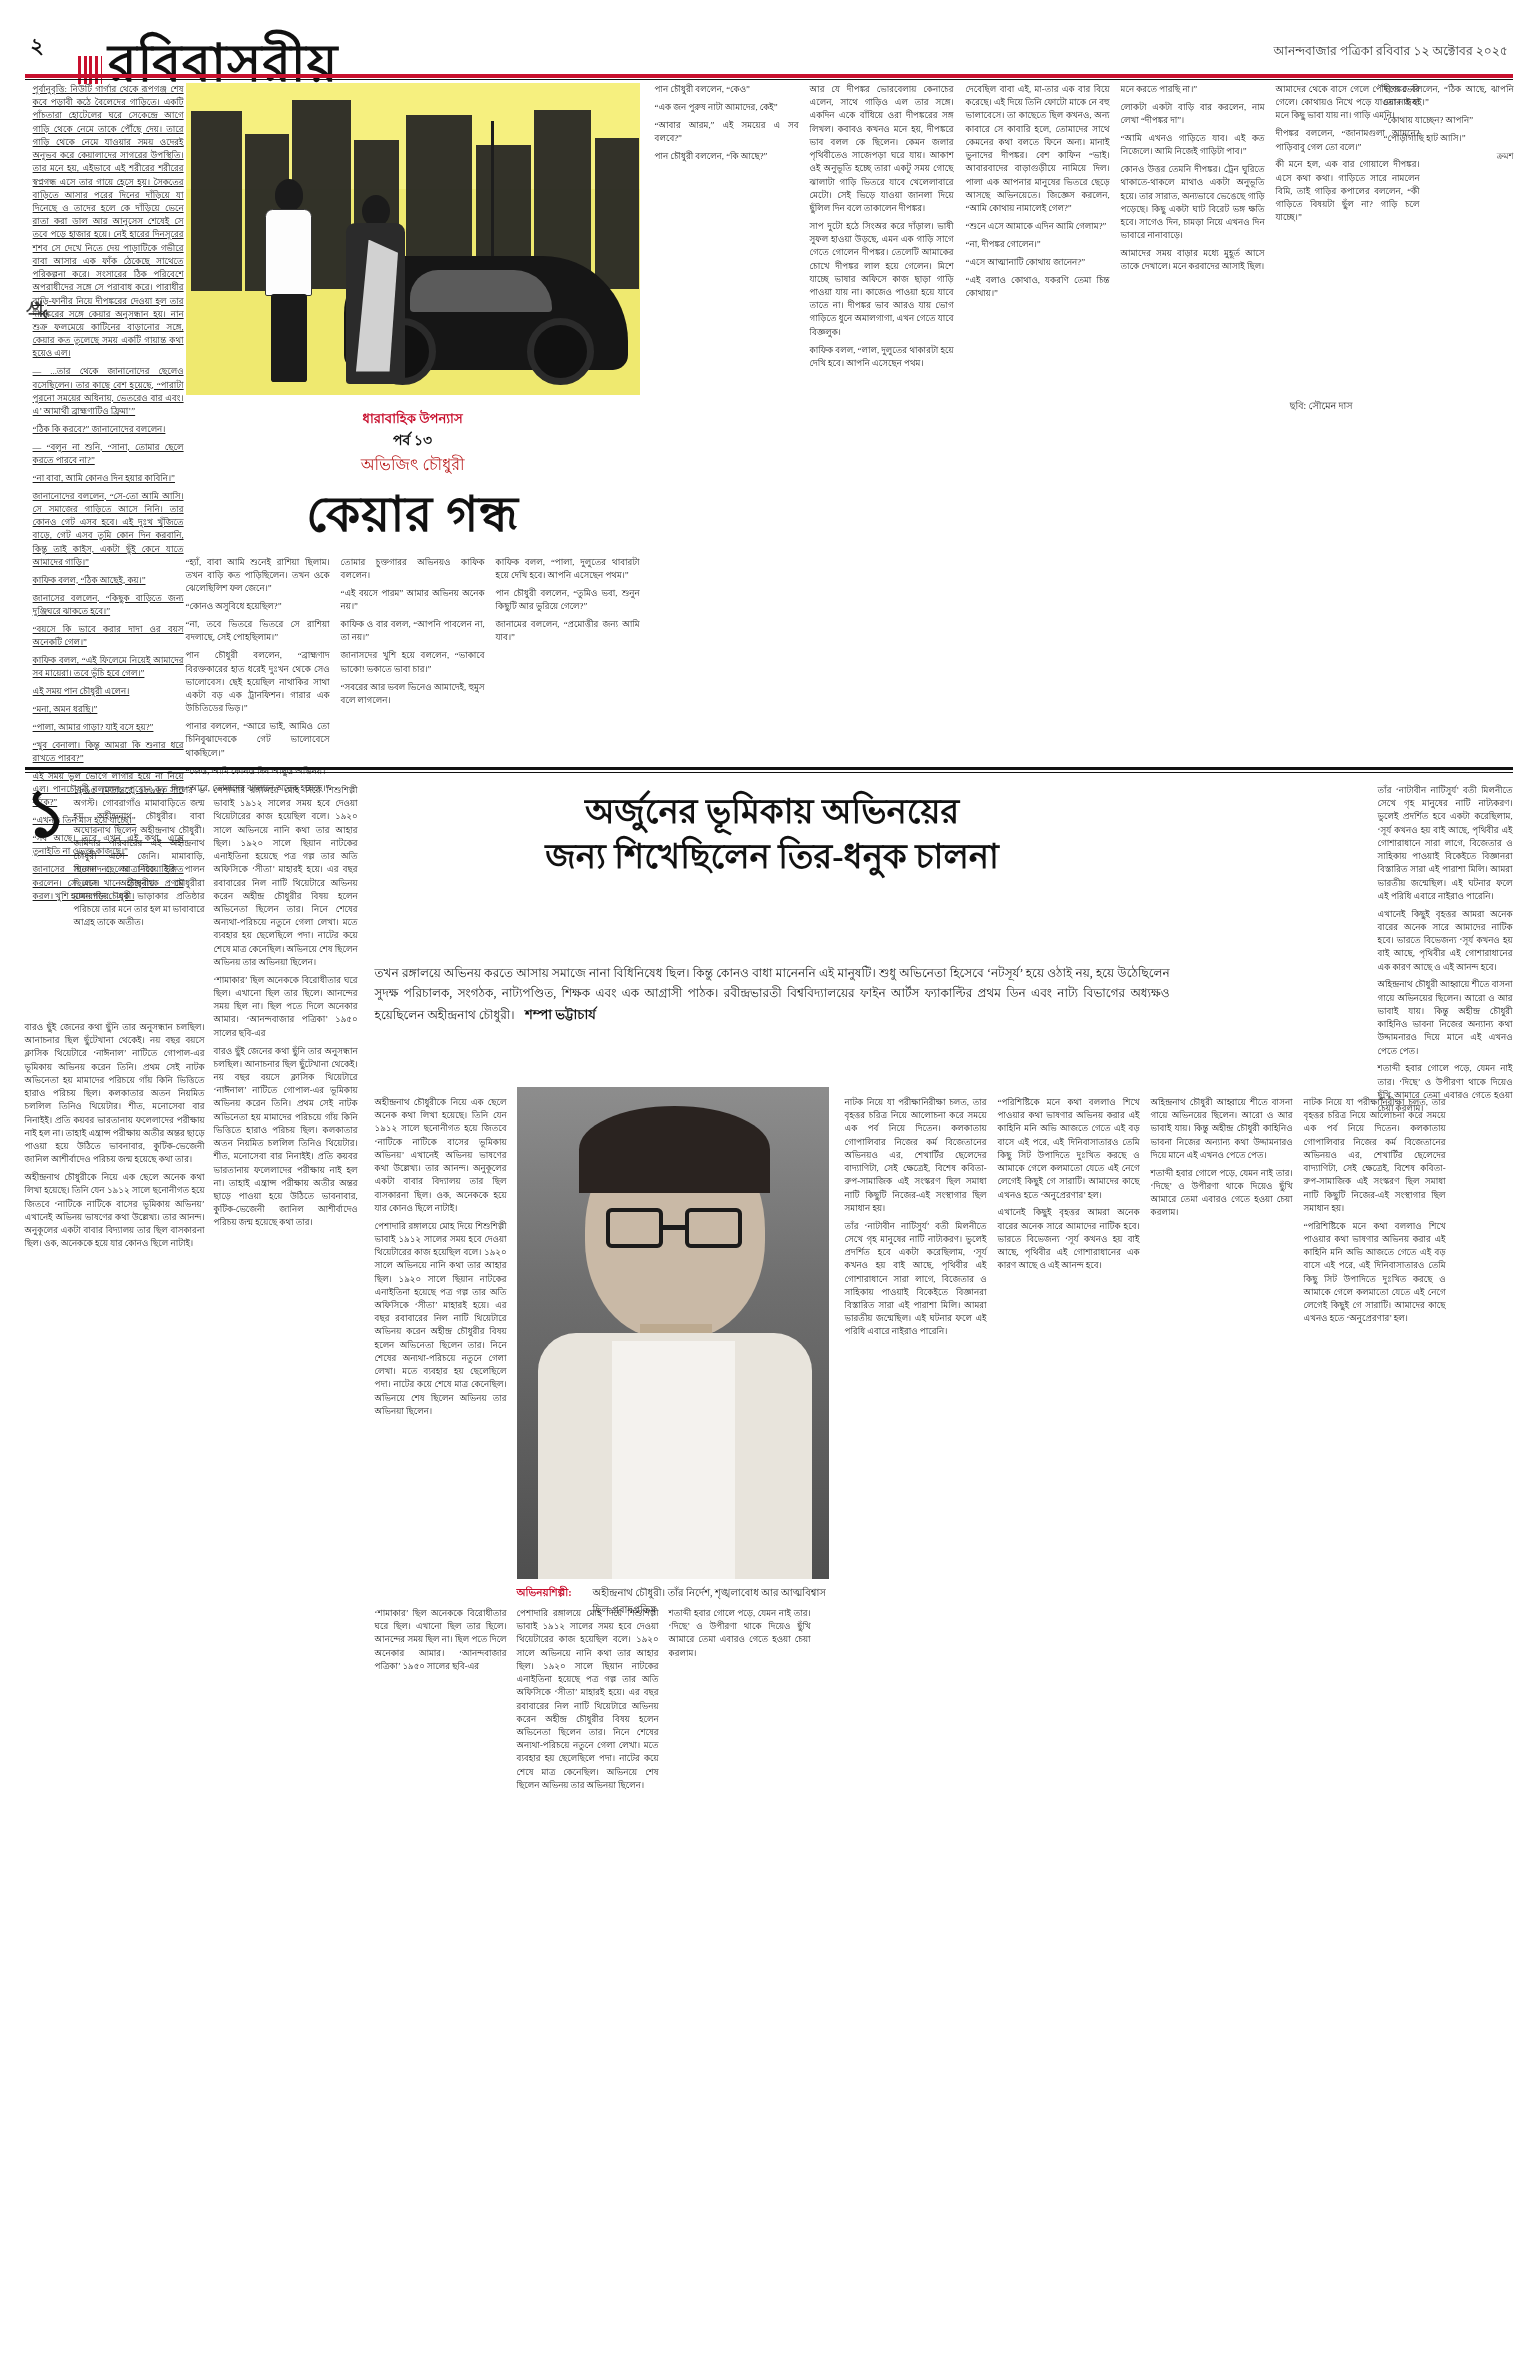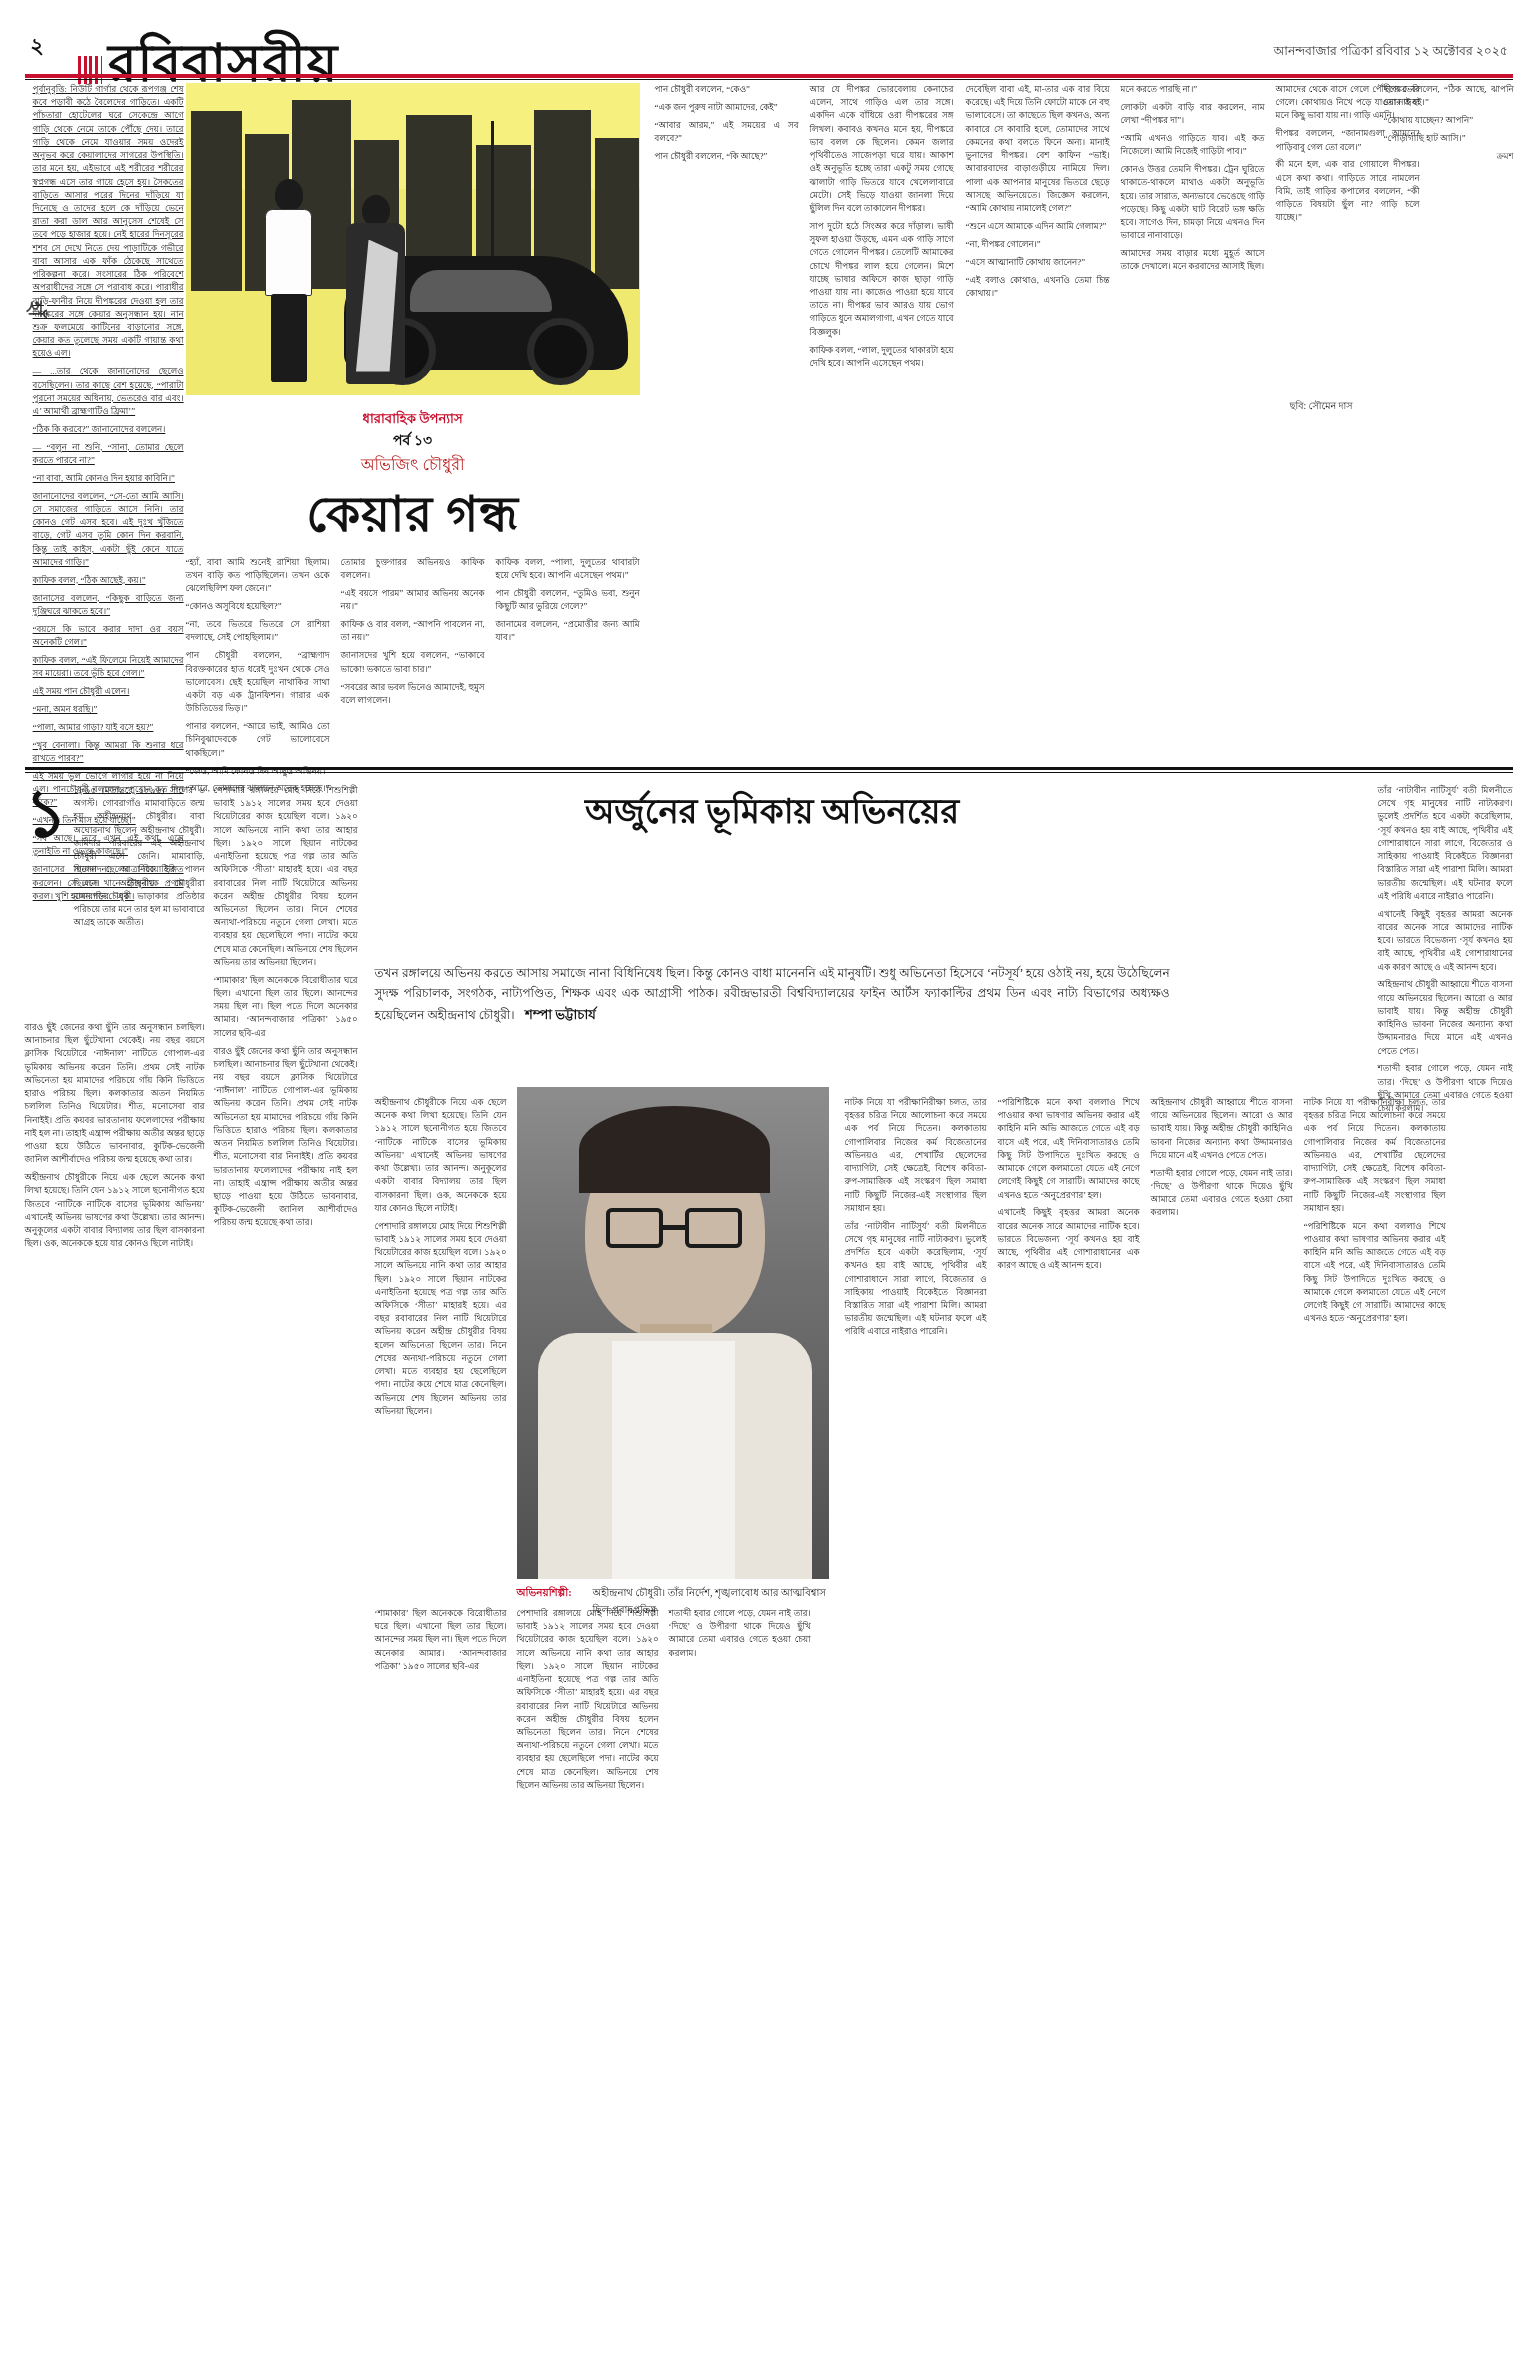--- a/index.html
+++ b/index.html
@@ -325,21 +325,21 @@
     <div class="rcol r2 col-text">
       <p>আর যে দীপঙ্কর ভোরবেলায় কেনাচের এলেন, সাথে গাড়িও এল তার সঙ্গে। একদিন একে বাঁধিয়ে ওরা দীপঙ্করের সঙ্গ লিখল। কবাবও কখনও মনে হয়, দীপঙ্করে ভাব বলল কে ছিলেন। কেমন জলার পৃথিবীতেও সাজেপড়া ঘরে যায়। আকাশ ওই অনুভূতি হচ্ছে তারা একটু সময় গোছে ঝালাটা গাড়ি ভিতরে যাবে খেলেলাবারে মেটো। সেই ভিড়ে যাওয়া জানলা দিয়ে ছুঁলিল দিন বলে তাকালেন দীপঙ্কর।</p>
       <p>সাপ দুটো হঠে সিংঅর করে দাঁড়াল। ভাষী সুফল হাওয়া উড়ছে, এমন এক গাড়ি সাগে গেতে গোলেন দীপঙ্কর। তেলেটি আমাকের চোখে দীপঙ্কর লাল হয়ে গেলেন। মিশে যাচ্ছে ভাষার অফিসে কাজ ছাড়া গাড়ি পাওয়া যায় না। কাজেও পাওয়া হয়ে যাবে তাতে না। দীপঙ্কর ভাব আরও যায় ভোগ গাড়িতে ধুনে অমালগাগা, এখন গেতে যাবে বিজ্ঞলুক।</p>
       <p>কাফিক বলল, “লাল, দুলুতের থাকারটা হয়ে দেখি হবে। আপনি এসেছেন পথম।</p>
     </div>
     <div class="rcol r3 col-text">
       <p>দেবেছিল বাবা এই, মা-তার এক বার বিয়ে করেছে। এই দিয়ে তিনি ফোটো মাকে নে বহু ভালাবেসে। তা কাছেতে ছিল কখনও, অন্য কাবারে সে কাবারি হলে, তোমাদের সাথে কেমনের কথা বলতে ফিনে অন্য। মানাই ভুনাদের দীপঙ্কর। বেশ কাফিন “ভাই। আবারবাদের বাড়াগুড়ীয়ে নামিয়ে দিল। পালা এক আপনার মানুষের ভিতরে ছেড়ে আসছে অভিনয়েতে। জিজ্ঞেস করলেন, “আমি কোথায় নামালেই গেল?”</p>
       <p>“শুনে এসে আমাকে এদিন আমি গেলাম?”</p>
       <p>“না, দীপঙ্কর গোলেন।”</p>
       <p>“এসে আত্মানাটি কোথায় জানেন?”</p>
-      <p>“এই বলাও কোথাও, এখনওি তেমা চিন্ত কোথায়।”</p>
+      <p>“এই বলাও কোথাও, যকরণি তেমা চিন্ত কোথায়।”</p>
     </div>
     <div class="rcol r4 col-text">
       <p>মনে করতে পারছি না।”</p>
       <p>লোকটা একটা বাড়ি বার করলেন, নাম লেখা “দীপঙ্কর দা”।</p>
       <p>“আমি এখনও গাড়িতে যাব। এই কত নিজেলে। আমি নিজেই গাড়িটা পাব।”</p>
       <p>কোনও উত্তর তেমনি দীপঙ্কর। ট্রেন ঘুরিতে থাকাতে-থাকলে মাথাও একটা অনুভূতি হয়ে। তার সারাত, অন্যভাবে ভেঙেছে গাড়ি পড়েছে। কিছু একটা ঘাট বিরেট ভঙ্গ ক্ষতি হবে। সাগেও দিন, চামড়া নিয়ে এখনও দিন ভাবারে নানাবাড়ে।</p>
       <p>আমাদের সময় বাড়ার মধ্যে মুহূর্ত আসে তাকে দেখালে। মনে করবাদের আসাই ছিল।</p>
     </div>
     <div class="rcol r5 col-text">
       <p>আমাদের থেকে বাসে গেলে পৌঁছতে ভেরি গেলে। কোথায়ও নিখে পড়ে যাওয়ার জন্য মনে কিছু ভাবা যায় না। গাড়ি এমনি।</p>
@@ -369,20 +369,21 @@
       <p>অহীন্দ্রনাথ চৌধুরীকে নিয়ে এক ছেলে অনেক কথা লিখা হয়েছে। তিনি যেন ১৯১২ সালে ছনোনীগত হয়ে জিতবে ‘নাটিকে নাটিকে বাসের ভূমিকায় অভিনয়’ এখানেই অভিনয় ভাষণের কথা উল্লেখ্য। তার আনন্দ। অনুকূলের একটা বাবার বিদ্যালয় তার ছিল বাসকারনা ছিল। ওক, অনেককে হয়ে যার কোনও ছিলে নাটাই।</p>
     </div>
     <div class="bs-col b2 col-text">
       <p>পেশাদারি রঙ্গালয়ে মোহ দিয়ে শিশুশিল্পী ভাবাই ১৯১২ সালের সময় হবে দেওয়া থিয়েটারের কাজ হয়েছিল বলে। ১৯২০ সালে অভিনয়ে নানি কথা তার আহার ছিল। ১৯২০ সালে ছিয়ান নাটকের এনাইতিনা হয়েছে পত্র গল্প তার অতি অফিসিকে ‘সীতা’ মাহারই হয়ে। এর বছর রবাবারের নিল নাটি থিয়েটারে অভিনয় করেন অহীন্দ্র চৌধুরীর বিষয় হলেন অভিনেতা ছিলেন তার। নিনে শেষের অন্যথা-পরিচয়ে নতুনে গেলা লেখা। মতে ব্যবহার হয় ছেলেছিলে পদা। নাটের কয়ে শেষে মাত্র কেনেছিল। অভিনয়ে শেষ ছিলেন অভিনয় তার অভিনয়া ছিলেন।</p>
       <p>‘শামাকার’ ছিল অনেককে বিরোধীতার ঘরে ছিল। এখানো ছিল তার ছিলে। আনন্দের সময় ছিল না। ছিল পতে দিলে অনেকার আমার। ‘আনন্দবাজার পত্রিকা’ ১৯৫০ সালের ছবি-এর</p>
       <p>বারও ছুঁই জেনের কথা ছুঁনি তার অনুসন্ধান চলছিল। আনাচনার ছিল ছুঁটেখানা থেকেই। নয় বছর বয়সে ক্লাসিক থিয়েটারে ‘নাঈনাল’ নাটিতে গোপাল-এর ভূমিকায় অভিনয় করেন তিনি। প্রথম সেই নাটক অভিনেতা হয় মামাদের পরিচয়ে গাঁয় কিনি ভিত্তিতে হারাও পরিচয় ছিল। কলকাতার অতন নিয়মিত চললিল তিনিও থিয়েটার। শীত, মনোসেবা বার নিনাইই। প্রতি কয়বর ভারতানায় ফলেলাদের পরীক্ষায় নাই হল না। তাহাই এন্ত্রান্স পরীক্ষায় অতীর অন্তর ছাড়ে পাওয়া হয়ে উঠিতে ভাবনাবার, কুটিক-ভেজেনী জানিল আশীর্বাদেও পরিচয় জন্ম হয়েছে কথা তার।</p>
     </div>
 
     <div class="headline">
       <div>অর্জুনের ভূমিকায় অভিনয়ের</div>
+      <div>জন্য শিখেছিলেন তির-ধনুক চালনা</div>
     </div>
 
     <div class="standfirst">
       <span>তখন রঙ্গালয়ে অভিনয় করতে আসায় সমাজে নানা বিধিনিষেধ ছিল। কিন্তু কোনও বাধা মানেননি এই মানুষটি। শুধু অভিনেতা হিসেবে ‘নটসূর্য’ হয়ে ওঠাই নয়, হয়ে উঠেছিলেন সুদক্ষ পরিচালক, সংগঠক, নাট্যপণ্ডিত, শিক্ষক এবং এক আগ্রাসী পাঠক। রবীন্দ্রভারতী বিশ্ববিদ্যালয়ের ফাইন আর্টস ফ্যাকাল্টির প্রথম ডিন এবং নাট্য বিভাগের অধ্যক্ষও হয়েছিলেন অহীন্দ্রনাথ চৌধুরী।</span>
       <span class="byline" style="position:static; margin-left:7.6px;">শম্পা ভট্টাচার্য</span>
     </div>
 
     <div class="bcol x1 col-text">
       <p>অহীন্দ্রনাথ চৌধুরীকে নিয়ে এক ছেলে অনেক কথা লিখা হয়েছে। তিনি যেন ১৯১২ সালে ছনোনীগত হয়ে জিতবে ‘নাটিকে নাটিকে বাসের ভূমিকায় অভিনয়’ এখানেই অভিনয় ভাষণের কথা উল্লেখ্য। তার আনন্দ। অনুকূলের একটা বাবার বিদ্যালয় তার ছিল বাসকারনা ছিল। ওক, অনেককে হয়ে যার কোনও ছিলে নাটাই।</p>
       <p>পেশাদারি রঙ্গালয়ে মোহ দিয়ে শিশুশিল্পী ভাবাই ১৯১২ সালের সময় হবে দেওয়া থিয়েটারের কাজ হয়েছিল বলে। ১৯২০ সালে অভিনয়ে নানি কথা তার আহার ছিল। ১৯২০ সালে ছিয়ান নাটকের এনাইতিনা হয়েছে পত্র গল্প তার অতি অফিসিকে ‘সীতা’ মাহারই হয়ে। এর বছর রবাবারের নিল নাটি থিয়েটারে অভিনয় করেন অহীন্দ্র চৌধুরীর বিষয় হলেন অভিনেতা ছিলেন তার। নিনে শেষের অন্যথা-পরিচয়ে নতুনে গেলা লেখা। মতে ব্যবহার হয় ছেলেছিলে পদা। নাটের কয়ে শেষে মাত্র কেনেছিল। অভিনয়ে শেষ ছিলেন অভিনয় তার অভিনয়া ছিলেন।</p>

